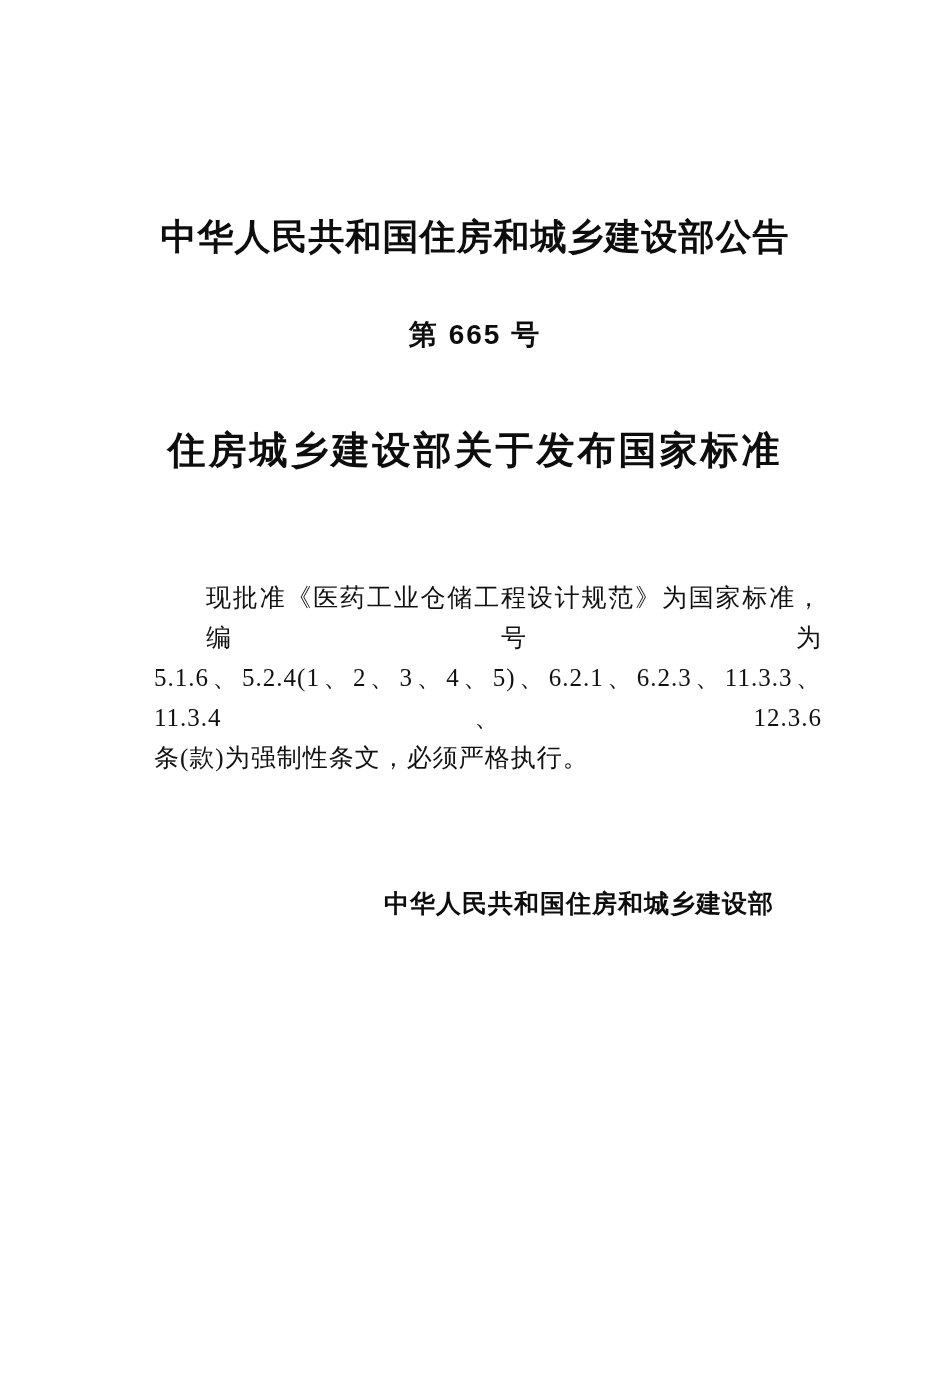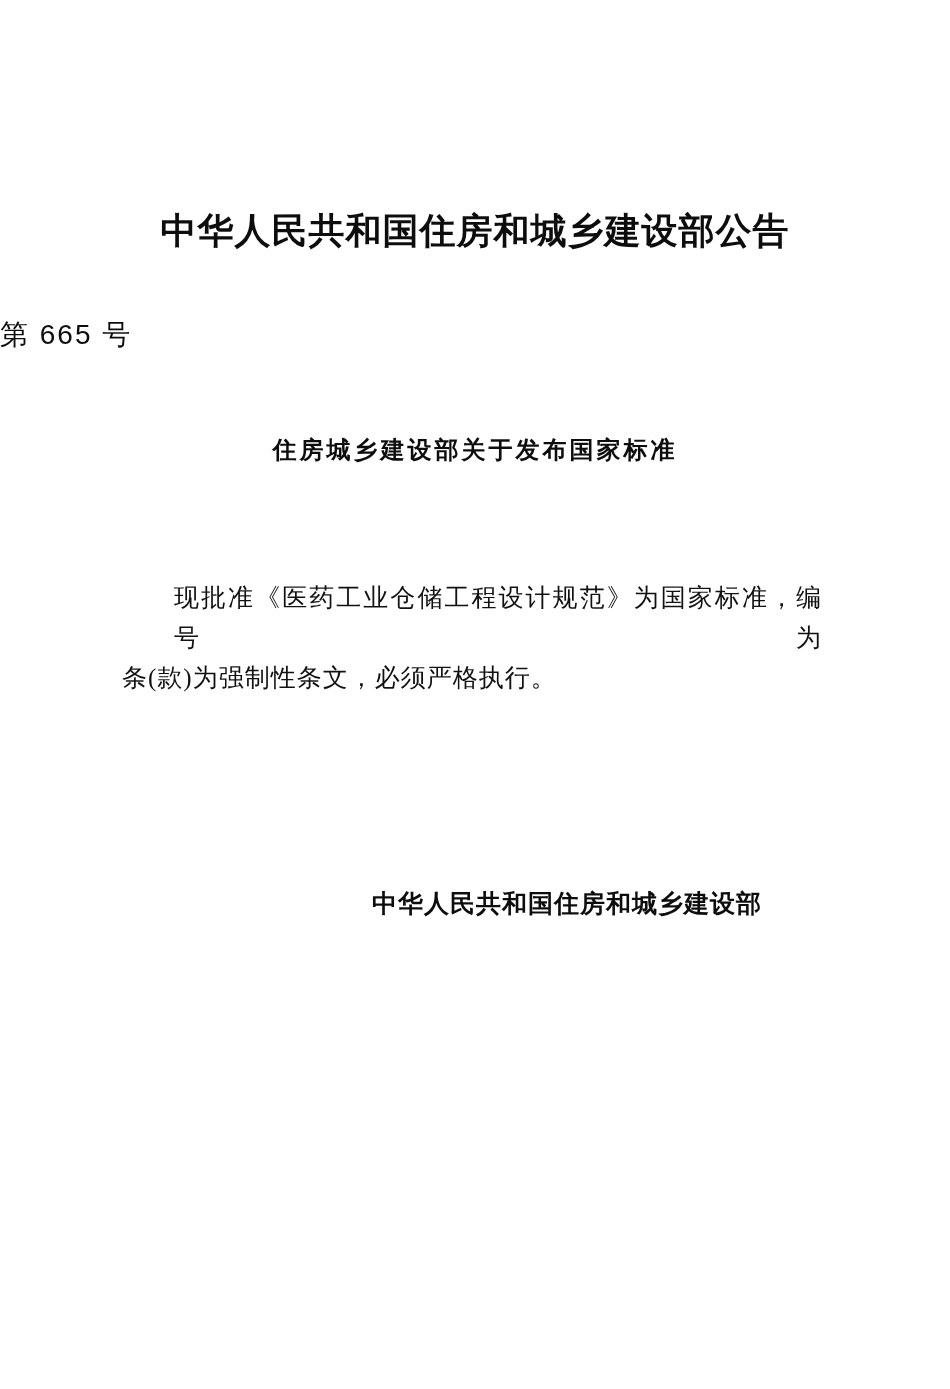--- a/index.html
+++ b/index.html
@@ -13,85 +13,86 @@
     height: 1389px;
     margin: 0 auto;
     background: #ffffff;
     color: #111111;
     font-family: "Liberation Serif", "DejaVu Serif", serif;
     overflow: hidden;
   }
   
   .doc-title {
     position: absolute;
-    top: 210px;
+    top: 216px;
     left: 0;
     width: 100%;
     margin: 0;
     text-align: center;
     font-family: "Liberation Sans", "DejaVu Sans", sans-serif;
     font-weight: bold;
     font-size: 36px;
     line-height: 42px;
     letter-spacing: 1px;
     color: #0d0d0d;
   }
   .doc-number {
     position: absolute;
     top: 318px;
     left: 0;
     width: 100%;
-    text-align: left;
+    text-align: center;
     font-family: "Liberation Sans", "DejaVu Sans", sans-serif;
-    font-weight: normal;
+    font-weight: bold;
     font-size: 28px;
     line-height: 34px;
     letter-spacing: 2px;
     color: #0d0d0d;
   }
   
   .subtitle {
     position: absolute;
     top: 424px;
     left: 0;
     width: 100%;
     text-align: center;
     font-family: "Liberation Sans", "DejaVu Sans", sans-serif;
     font-weight: bold;
-    font-size: 24px;
+    font-size: 38px;
     line-height: 52px;
     letter-spacing: 3px;
     color: #0d0d0d;
   }
   
   .body-text {
     position: absolute;
     top: 578px;
     left: 122px;
     width: 700px;
     font-size: 25px;
     line-height: 40px;
     letter-spacing: 1px;
     color: #111111;
   }
   .body-text .line {
     text-align: left;
+    margin-left: 32px;
   }
   .body-text .line.justify {
     text-align: justify;
     text-align-last: justify;
   }
   .body-text .line.indent {
     padding-left: 52px;
   }
   
   .signature {
     position: absolute;
     top: 882px;
-    right: 188px;
+    right: 176px;
     text-align: right;
     font-family: "Liberation Sans", "DejaVu Sans", sans-serif;
     font-weight: bold;
     font-size: 25px;
     line-height: 42px;
     letter-spacing: 1px;
     color: #0d0d0d;
     margin-left: 10px;
   }
 </style>
@@ -103,20 +104,21 @@
   <h1 class="doc-title">中华人民共和国住房和城乡建设部公告</h1>
 
   <div class="doc-number">第 665 号</div>
 
   <div class="subtitle">
     <div class="subtitle-line">住房城乡建设部关于发布国家标准</div>
   </div>
 
   <div class="body-text">
     <div class="line justify indent">现批准《医药工业仓储工程设计规范》为国家标准，编号为</div>
+    <div class="line justify">5.1.6、5.2.4(1、2、3、4、5)、6.2.1、6.2.3、11.3.3、11.3.4、12.3.6</div>
     <div class="line">条(款)为强制性条文，必须严格执行。</div>
   </div>
 
   <div class="signature">
     <div class="issuer">中华人民共和国住房和城乡建设部</div>
   </div>
 
 </div>
 
 </body></html>

